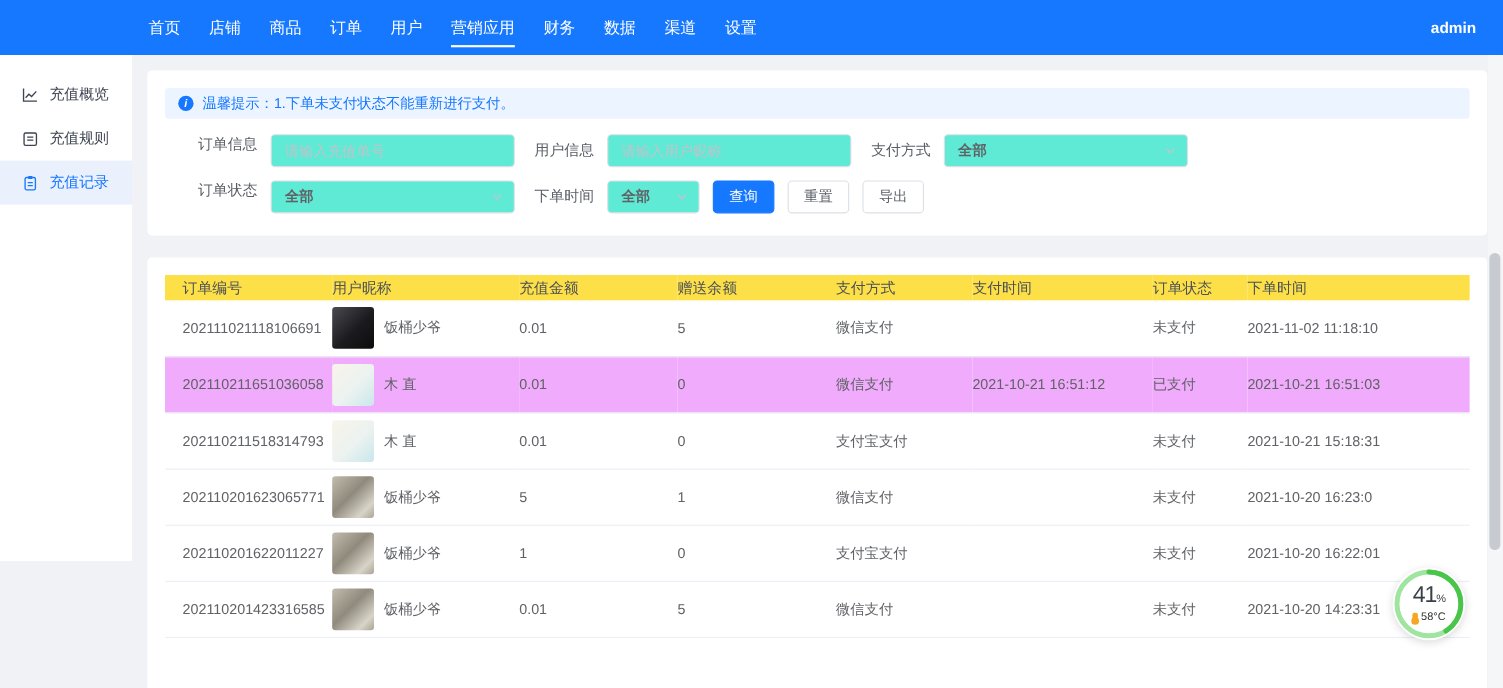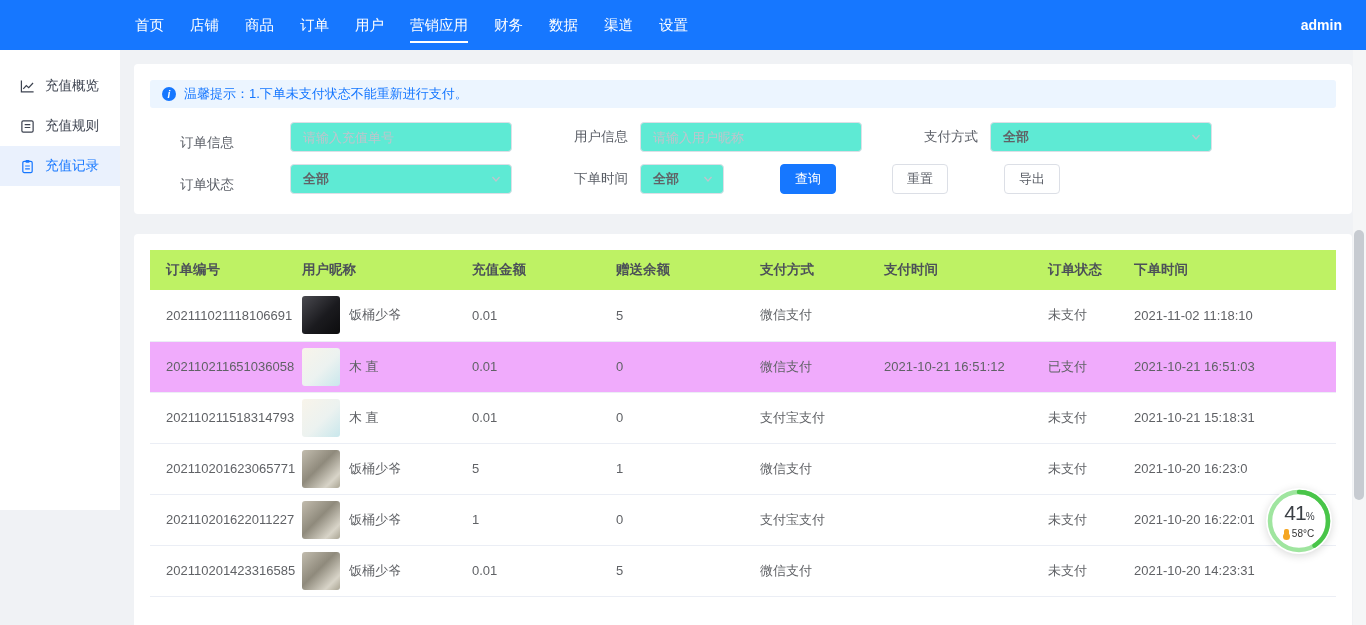--- a/index.html
+++ b/index.html
@@ -19,53 +19,53 @@
   .side-item .s-icon { width:15px; height:15px; margin-right:10px; display:inline-flex; }
   .side-item.active { background:#eaf1fd; color:#1677ff; }
 
   
   .main { position:absolute; left:120px; top:50px; width:1246px; height:575px; padding:14px 14px 0 14px; }
   .card { background:#fff; border-radius:4px; }
   .card.filters { padding:16px 16px 20px 16px; }
   .tipbar { background:#ecf5ff; border-radius:3px; height:28px; display:flex; align-items:center; padding:0 12px; color:#1677ff; font-size:13px; }
   .info-icon { width:14px; height:14px; border-radius:50%; background:#1677ff; color:#fff; font-size:10px; font-weight:bold; display:inline-flex; align-items:center; justify-content:center; margin-right:8px; font-style:italic; }
 
-  .frow { display:flex; align-items:flex-end; margin-top:14px; padding-left:28px;gap:44px; }
+  .frow { display:flex; align-items:flex-start; margin-top:14px; padding-left:28px; }
   .frow + .frow { margin-top:12px; }
   .flabel { min-width:56px; text-align:right; margin-right:12px; color:#5a5e66; font-size:13.5px; white-space:nowrap; }
   .f-input, .f-select { height:30px; border:1px solid #dcdfe6; border-radius:4px; background:#5eead4; display:flex; align-items:center; }
   input.f-input { width:222px; padding:0 12px; font-size:13px; color:#606266; outline:none; font-family:inherit; }
   input::placeholder { color:#bfc4cc; }
   .f-select { width:222px; padding:0 10px 0 12px; justify-content:space-between; cursor:pointer; font-size:13px; color:#606266;font-weight:bold; }
   .f-select.small { width:84px; }
   .grp { display:flex; align-items:center; margin-left:16px; }
   .chev { width:10px; height:10px; display:inline-flex; }
   .daterange { width:278px; height:30px; border:1px solid #dcdfe6; border-radius:4px; margin-left:8px; display:flex; align-items:center; padding:0 10px; background:#fff; font-size:13px; }
   .daterange .ph { color:#bfc4cc; flex:1; text-align:center; }
   .daterange .sep { color:#606266; padding:0 6px; }
   .cal-icon { width:13px; height:12px; border:1px solid #c0c4cc; border-radius:2px; position:relative; margin-right:4px; }
   .cal-icon::before { content:""; position:absolute; top:2px; left:1px; right:1px; height:1px; background:#c0c4cc; }
   .btn { height:30px; border-radius:4px; font-size:13px; padding:0 14px; margin-left:12px; cursor:pointer; border:1px solid #dcdfe6; background:#fff; color:#5a5e66; font-family:inherit; }
   .btn.primary { background:#1677ff; border-color:#1677ff; color:#fff; }
 
   
   .card.tablecard { margin-top:20px; padding:16px 16px 0 16px; height:400px; overflow:hidden; }
   table { width:100%; border-collapse:collapse; table-layout:fixed; font-size:13px; }
-  thead th { background:#bef264; height:40px; text-align:left; font-weight:bold; color:#4c5158; font-size:13.5px; padding:0; }
+  thead th { background:#fde047; height:23px; text-align:left; font-weight:normal; color:#4c5158; font-size:13.5px; padding:0; }
   tbody td { height:51px; border-bottom:1px solid #ebeef5; padding:0; color:#606266; }
   th:first-child, td:first-child { padding-left:16px; }
   tr.highlight td { background:#f0abfc; }
   .usercell { display:flex; align-items:center; }
   .avatar { width:38px; height:38px; border-radius:3px; margin-right:9px; flex:0 0 38px; }
   .avatar-dark { background:linear-gradient(135deg,#4a4a50 0%,#1b1b1f 55%,#0c0c0e 100%); }
   .avatar-light { background:linear-gradient(135deg,#f8f4ea 0%,#ecf2f0 55%,#c9e7ec 100%); }
   .avatar-tan { background:linear-gradient(135deg,#c2bcae 0%,#8f8a7c 45%,#d8d4c8 80%,#a9a493 100%); }
 
   
-  .monitor { position:fixed; right:34px; top:488px; width:66px; height:66px; z-index:90;text-align:right; }
+  .monitor { position:fixed; right:34px; top:516px; width:66px; height:66px; z-index:90;text-align:right; }
   .monitor .disc { position:absolute; inset:0; border-radius:50%; background:#fff; box-shadow:0 2px 8px rgba(0,0,0,.15); }
   .monitor svg { position:absolute; inset:0; }
   .m-text { position:absolute; inset:0; display:flex; flex-direction:column; align-items:center; justify-content:center; }
   .m-pct { font-size:21px; color:#3b3f45; font-weight:300; letter-spacing:-1px; line-height:20px; }
   .m-pct .unit { font-size:10px; color:#3b3f45; }
   .m-temp { font-size:10px; color:#333; display:flex; align-items:center; margin-top:1px; }
   .therm { width:5px; height:10px; background:#f5a623; border-radius:3px 3px 4px 4px; margin-right:3px; position:relative; }
   .therm::after { content:""; position:absolute; bottom:-1px; left:-1px; width:7px; height:7px; background:#f5a623; border-radius:50%; }
 
   

